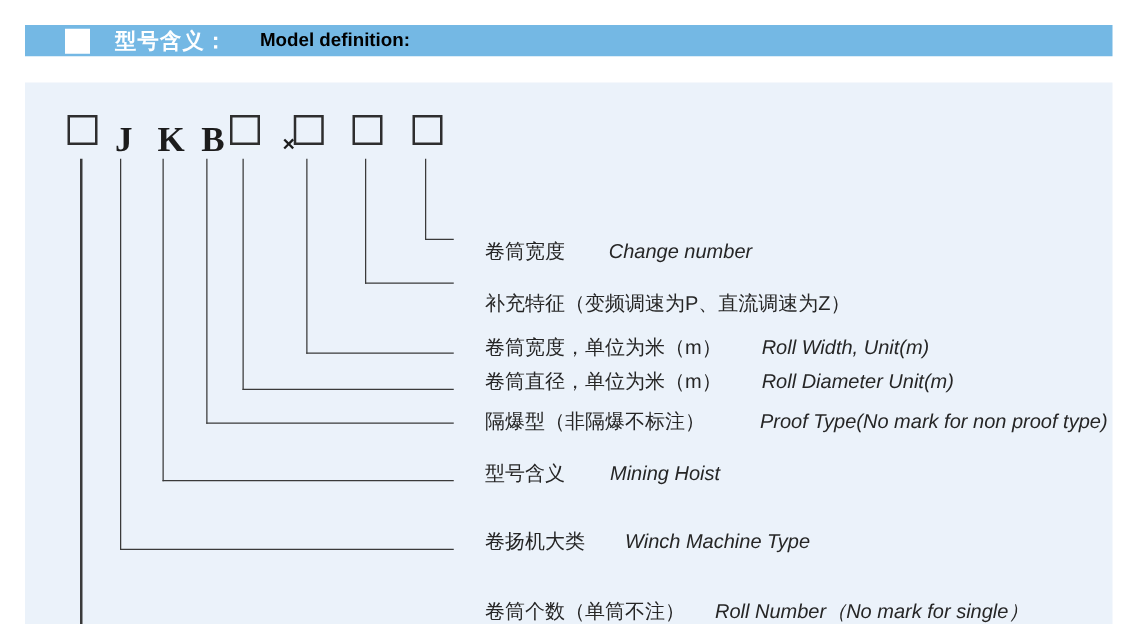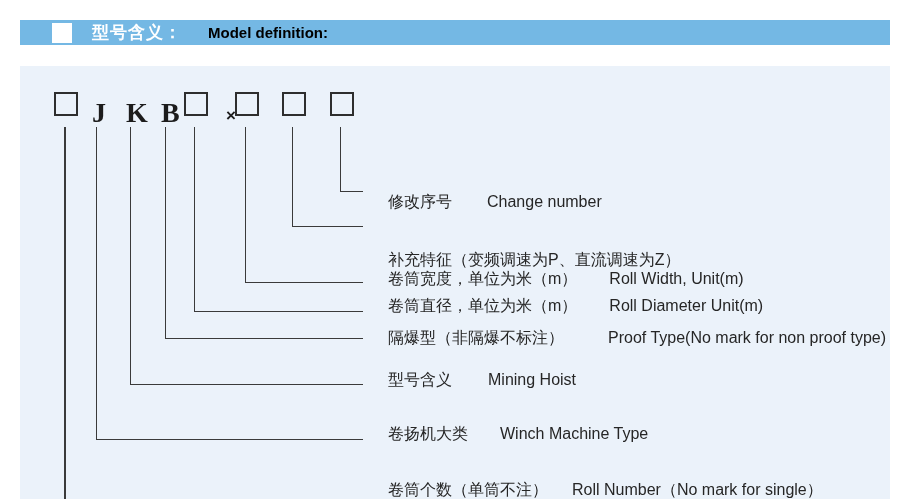--- a/index.html
+++ b/index.html
@@ -59,23 +59,23 @@
   .conn-proof-type    { left:145px; width:198px; height:212px; }
   .conn-mining-hoist  { left:110px; width:233px; height:258px; }
   .conn-winch-type    { left:76px;  width:267px; height:313px; }
   .conn-roll-number   { left:44px;  width:299px; height:376px;
                         border-left-width:2px; border-bottom-width:2px; }
   
   .def {
     position:absolute; left:348px; white-space:nowrap;
     font-size:16px; color:#262626; line-height:19px;
   }
-  .def .en { margin-left:12px; }
+  .def .en { margin-left:12px;font-style:italic; }
   .def-change-number  { top:162px; } .def-change-number .en { margin-left:15px; }
-  .def-added-features { top:210px;text-align:center; }
+  .def-added-features { top:194px;text-align:center; }
   .def-added-features .zh, .def-added-features .en { display:block; margin-left:0; }
   .def-roll-width     { top:239px; }
   .def-roll-diameter  { top:266px; }
   .def-proof-type     { top:298px; } .def-proof-type .en { margin-left:24px; }
   .def-mining-hoist   { top:340px; } .def-mining-hoist .en { margin-left:16px; }
   .def-winch-type     { top:394px; }
   .def-roll-number    { top:450px; } .def-roll-number .en { margin-left:4px; }
 </style>
 </head>
 <body>
@@ -109,21 +109,21 @@
     <div class="conn conn-roll-width"></div>
     <div class="conn conn-roll-diameter"></div>
     <div class="conn conn-proof-type"></div>
     <div class="conn conn-mining-hoist"></div>
     <div class="conn conn-winch-type"></div>
     <div class="conn conn-roll-number"></div>
   </div>
 
   <div>
     <div class="def def-change-number">
-      <span class="zh">修改序号</span><span class="en">Change number</span>
+      <span class="zh">卷筒宽度</span><span class="en">Change number</span>
     </div>
     <div class="def def-added-features">
       <span class="zh">补充特征（变频调速为P、直流调速为Z）</span>
     </div>
     <div class="def def-roll-width">
       <span class="zh">卷筒宽度，单位为米（m）</span><span class="en">Roll Width, Unit(m)</span>
     </div>
     <div class="def def-roll-diameter">
       <span class="zh">卷筒直径，单位为米（m）</span><span class="en">Roll Diameter Unit(m)</span>
     </div>

